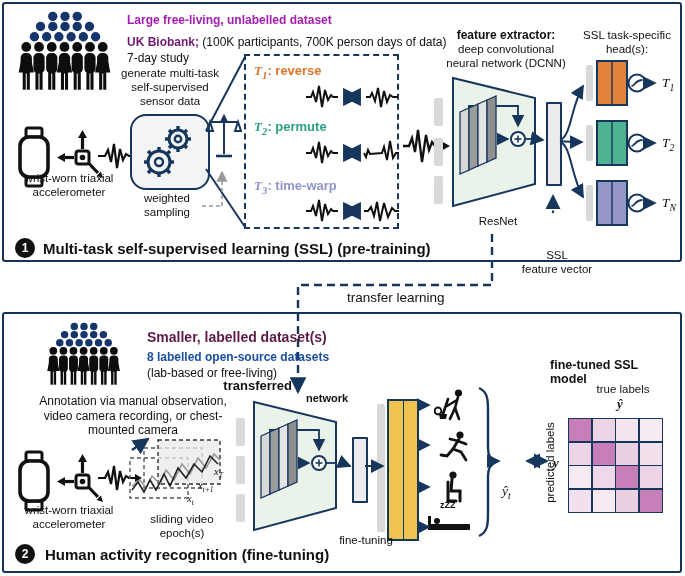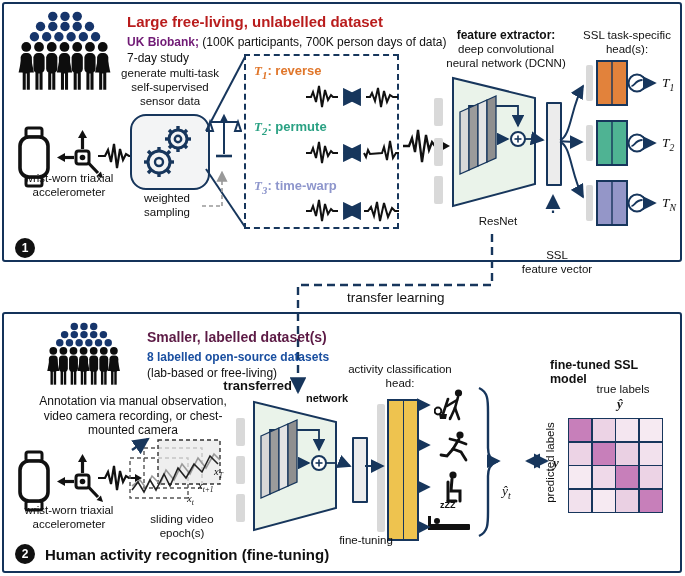--- a/index.html
+++ b/index.html
@@ -144,21 +144,21 @@
       </g>
     </defs>
   </svg>
 
   <div class="panel" style="left:2px;top:2px;width:676px;height:256px;"></div>
 
   <svg class="abs" style="left:12px;top:8px;" width="106" height="86" viewBox="0 0 104 84">
       <use href="#crowd"></use>
     </svg>
 
-  <div class="abs txt" style="left:127px;top:13px;font-size:15px;font-weight:bold;color:#b91c1c;">Large free-living, unlabelled dataset</div>
+  <div class="abs txt" style="left:127px;top:13px;font-size:12px;font-weight:bold;color:#a21caf;">Large free-living, unlabelled dataset</div>
   <div class="abs txt" style="left:127px;top:35px;font-size:12px;">
     <span style="color:#701a75;font-weight:bold;">UK Biobank;</span><span> (100K participants, 700K person days of data)</span>
   </div>
   <div class="abs txt" style="left:127px;top:51px;font-size:12px;">7-day study</div>
 
   <div class="abs txt pre ctr small" style="left:113px;top:66px;width:114px;">generate multi-task
 self-supervised
 sensor data</div>
 
   <svg class="abs" style="left:13px;top:126px;" width="42" height="62">
@@ -296,20 +296,21 @@
     <rect x="0" y="6" width="7" height="36" fill="#d9d9d9" rx="2"></rect>
     <rect x="11" y="2" width="30" height="44" stroke="#17365c" stroke-width="2" style="fill: rgb(148, 150, 200);"></rect>
     <line x1="26" y1="2" x2="26" y2="46" stroke="#17365c" stroke-width="1.4"></line>
     <circle cx="51" cy="24" r="8.5" fill="#fff" stroke="#17365c" stroke-width="2"></circle>
     <path d="M45.5,27 C49,27 49,21 56.5,21" fill="none" stroke="#17365c" stroke-width="1.8"></path>
     <line x1="60" y1="24" x2="69" y2="24" stroke="#17365c" stroke-width="2" marker-end="url(#ah-navy)"></line>
   </svg>
   <div class="headlabel txt math" style="left:662px;top:195px;"><span>T</span><sub>N</sub></div>
 
   <div class="badge" style="left:15px;top:238px;">1</div>
+  <div class="caption txt" style="left:43px;top:240px;">Multi-task self-supervised learning (SSL) (pre-training)</div>
 
   <div class="abs txt" style="left:347px;top:290px;font-size:13.5px;">transfer learning</div>
 
   <div class="panel" style="left:2px;top:312px;width:676px;height:257px;"></div>
 
   <svg class="abs" style="left:42px;top:320px;" width="84" height="68" viewBox="0 0 104 84">
       <use href="#crowd"></use>
     </svg>
 
   <div class="abs txt" style="left:147px;top:329px;font-size:14px;font-weight:bold;color:#5c1a45;">Smaller, labelled dataset(s)</div>
@@ -353,22 +354,20 @@
   <div class="ghost" style="left:236px;top:456px;width:9px;height:28px;"></div>
   <div class="ghost" style="left:236px;top:494px;width:9px;height:28px;"></div>
 
   <svg class="abs" style="left:253px;top:400px;" width="92" height="132">
       <use href="#dcnn"></use>
     </svg>
   <div class="abs txt ctr small" style="left:286px;top:533px;width:64px;margin-left:48px;">fine-tuning</div>
 
   <div class="bar" style="left:352px;top:437px;width:12px;height:62px;"></div>
 
-  <div class="abs txt pre ctr small" style="left:336px;top:362px;width:128px;">activity classification
-head:</div>
   <div class="ghost" style="left:377px;top:404px;width:8px;height:128px;"></div>
   <div class="abs" style="left: 387px; top: 399px; width: 28px; height: 138px; border: 2px solid rgb(23, 54, 92); background: rgb(238, 195, 79);">
     <div style="position:absolute;left:50%;top:0;width:0;height:100%;border-left:1.5px solid #17365c;"></div>
   </div>
 
   <svg class="abs" style="left:434px;top:388px;" width="38" height="34">
     <g stroke="#111" stroke-width="2.6" stroke-linecap="round" fill="none">
       <line x1="24" y1="9" x2="21" y2="20"></line>
       <line x1="21" y1="20" x2="16" y2="31"></line>
       <line x1="21" y1="20" x2="25" y2="31"></line>

